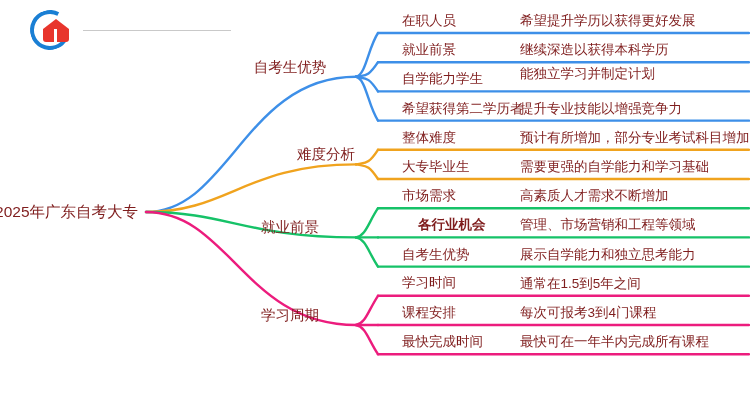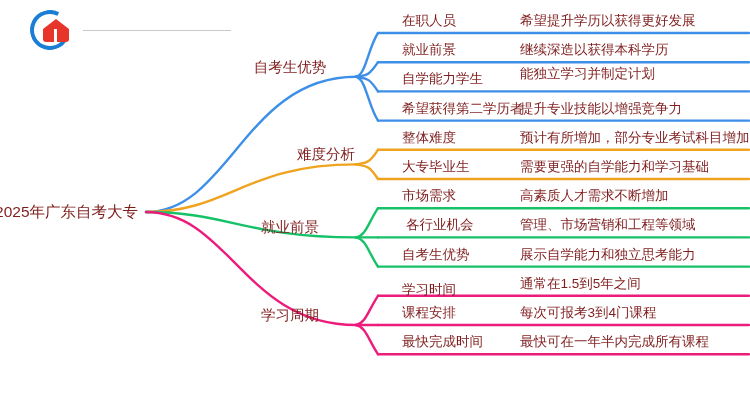--- a/index.html
+++ b/index.html
@@ -171,24 +171,24 @@
     <div class="node lvl3-key" style="left: 402px; top: 101.6px;">希望获得第二学历者</div>
     <div class="node lvl3-val" style="left: 520px; top: 101.6px;">提升专业技能以增强竞争力</div>
     <div class="node lvl2" style="left: 290px; top: 147.4px; transform: translateX(-50%); margin-left: 36px;">难度分析</div>
     <div class="node lvl3-key" style="left: 402px; top: 130.8px;">整体难度</div>
     <div class="node lvl3-val" style="left: 520px; top: 130.8px;">预计有所增加，部分专业考试科目增加</div>
     <div class="node lvl3-key" style="left: 402px; top: 160px;">大专毕业生</div>
     <div class="node lvl3-val" style="left: 520px; top: 160px;">需要更强的自学能力和学习基础</div>
     <div class="node lvl2" style="left: 290px; top: 220.4px; transform: translateX(-50%);">就业前景</div>
     <div class="node lvl3-key" style="left: 402px; top: 189.2px;">市场需求</div>
     <div class="node lvl3-val" style="left: 520px; top: 189.2px;">高素质人才需求不断增加</div>
-    <div class="node lvl3-key" style="left: 406px; top: 218.4px;">各行业机会</div>
+    <div class="node lvl3-key" style="left: 418px; top: 218.4px; font-weight: bold;">各行业机会</div>
     <div class="node lvl3-val" style="left: 520px; top: 218.4px;">管理、市场营销和工程等领域</div>
     <div class="node lvl3-key" style="left: 402px; top: 247.6px;">自考生优势</div>
     <div class="node lvl3-val" style="left: 520px; top: 247.6px;">展示自学能力和独立思考能力</div>
     <div class="node lvl2" style="left: 290px; top: 308px; transform: translateX(-50%);">学习周期</div>
-    <div class="node lvl3-key" style="left: 402px; top: 283px;">学习时间</div>
+    <div class="node lvl3-key" style="left: 402px; top: 276px;">学习时间</div>
     <div class="node lvl3-val" style="left: 520px; top: 276.8px;">通常在1.5到5年之间</div>
     <div class="node lvl3-key" style="left: 402px; top: 306px;">课程安排</div>
     <div class="node lvl3-val" style="left: 520px; top: 306px;">每次可报考3到4门课程</div>
     <div class="node lvl3-key" style="left: 402px; top: 335.2px;">最快完成时间</div>
     <div class="node lvl3-val" style="left: 520px; top: 335.2px;">最快可在一年半内完成所有课程</div>
   </div>
 
 </body></html>

